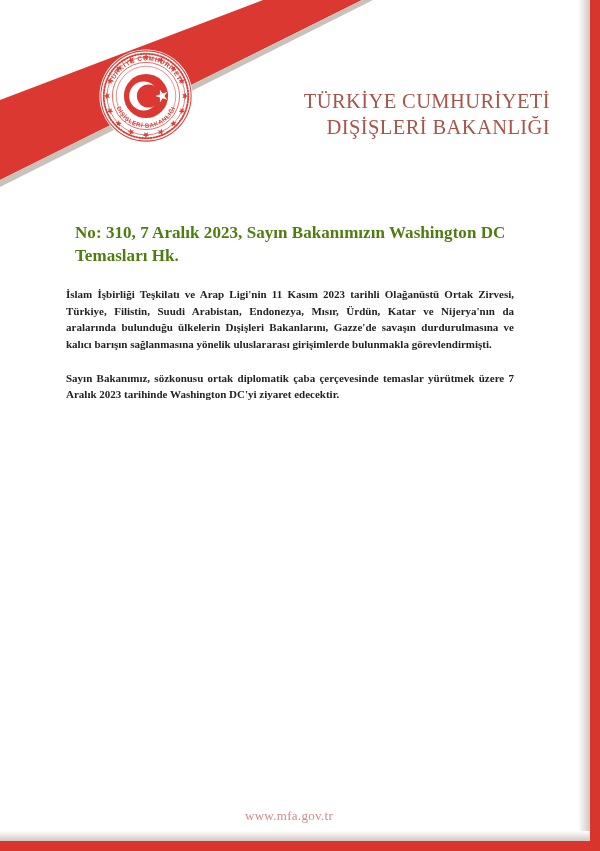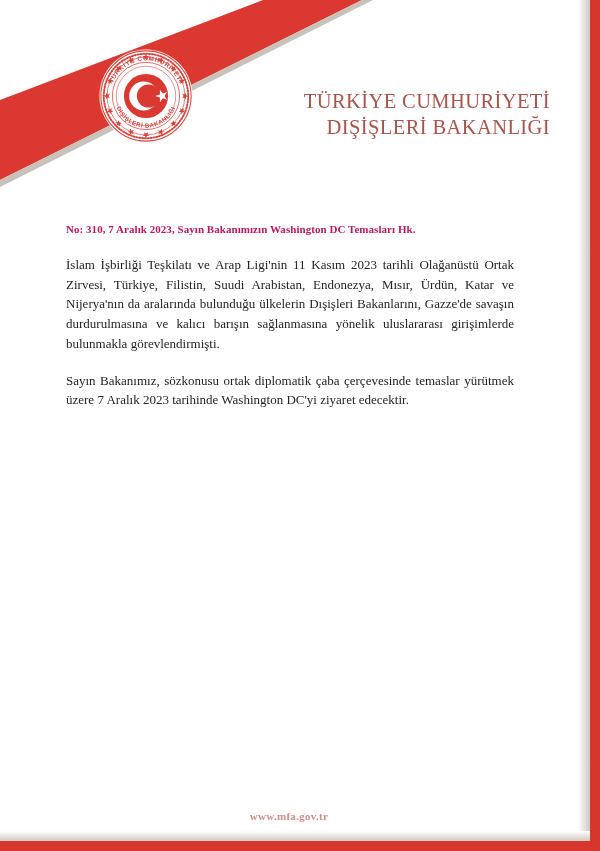--- a/index.html
+++ b/index.html
@@ -108,50 +108,50 @@
   }
 
   
   .body-area {
     position: absolute;
     left: 66px;
     top: 222px;
     width: 448px;
   }
   .doc-title {
+    font-size: 17px;
+    font-weight: bold;
+    color: #4d7c0f;
+    letter-spacing: 0.05px;
+    margin: 0 0 18px 9px;
+    line-height: 1.35;
+  }
+  .doc-paragraph {
     font-size: 11px;
-    font-weight: bold;
-    color: #be185d;
-    letter-spacing: 0.05px;
-    margin: 0 0 18px 0;
-    line-height: 1.35;
-  }
-  .doc-paragraph {
-    font-size: 13px;
     color: #232323;
     text-align: justify;
     line-height: 1.52;
     margin: 0 0 17px 0;
+    font-weight: bold;
   }
   .doc-paragraph:last-child { margin-bottom: 0; }
 
   
   .footer {
     position: absolute;
     left: 0;
     top: 806px;
     width: 578px;
     text-align: center;
   }
   .footer-link {
-    font-size: 11px;
+    font-size: 13px;
     color: #cf8d88;
     letter-spacing: 0.3px;
     text-decoration: none;
-    font-weight: bold;
   }
 </style>
 </head>
 <body>
 
 <div id="page-root">
 
   <div class="paper">
 
     <div class="header-band">

